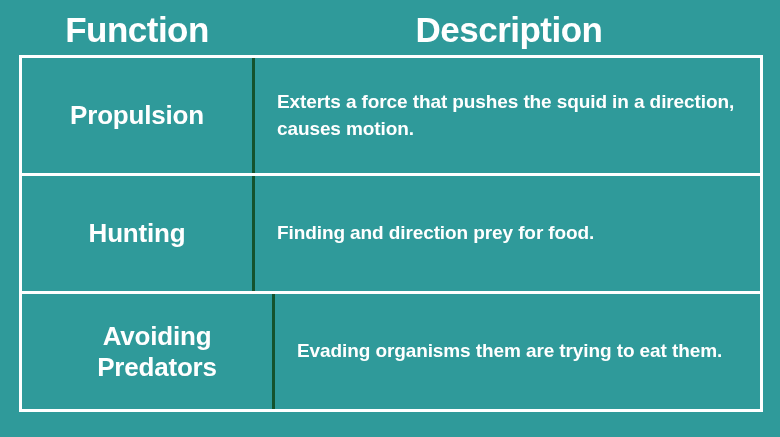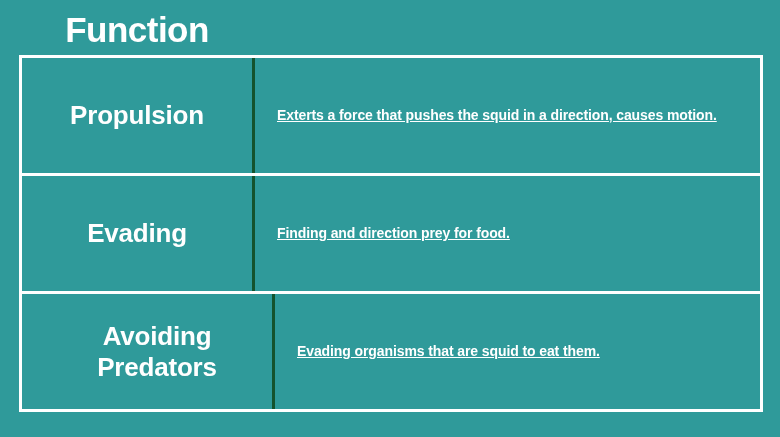--- a/index.html
+++ b/index.html
@@ -103,61 +103,63 @@
   }
 
   .func-text {
     font-size: 26px;
     font-weight: bold;
     line-height: 1.18;
     letter-spacing: -0.2px;
   }
 
   .desc-text {
-    font-size: 14px;
+    font-size: 19px;
     font-weight: bold;
     line-height: 1.38;
     letter-spacing: -0.1px;
-    text-decoration: underline;
   }
 </style>
 </head>
 <body>
 
 <div class="page">
 
   <div class="header-row">
     <div class="header-cell function">
       <span class="header-text">Function</span>
+    </div>
+    <div class="header-cell description">
+      <span class="header-text">Description</span>
     </div>
   </div>
 
   <div class="table">
 
     <div class="row">
       <div class="cell func">
         <span class="func-text">Propulsion</span>
       </div>
       <div class="cell desc">
         <span class="desc-text">Exterts a force that pushes the squid in a direction, causes motion.</span>
       </div>
     </div>
 
     <div class="row">
       <div class="cell func">
-        <span class="func-text">Evading</span>
+        <span class="func-text">Hunting</span>
       </div>
       <div class="cell desc">
         <span class="desc-text">Finding and direction prey for food.</span>
       </div>
     </div>
 
     <div class="row">
       <div class="cell func">
         <span class="func-text">Avoiding Predators</span>
       </div>
       <div class="cell desc">
-        <span class="desc-text">Evading organisms that are squid to eat them.</span>
+        <span class="desc-text">Evading organisms them are trying to eat them.</span>
       </div>
     </div>
 
   </div>
 </div>
 
 </body></html>

